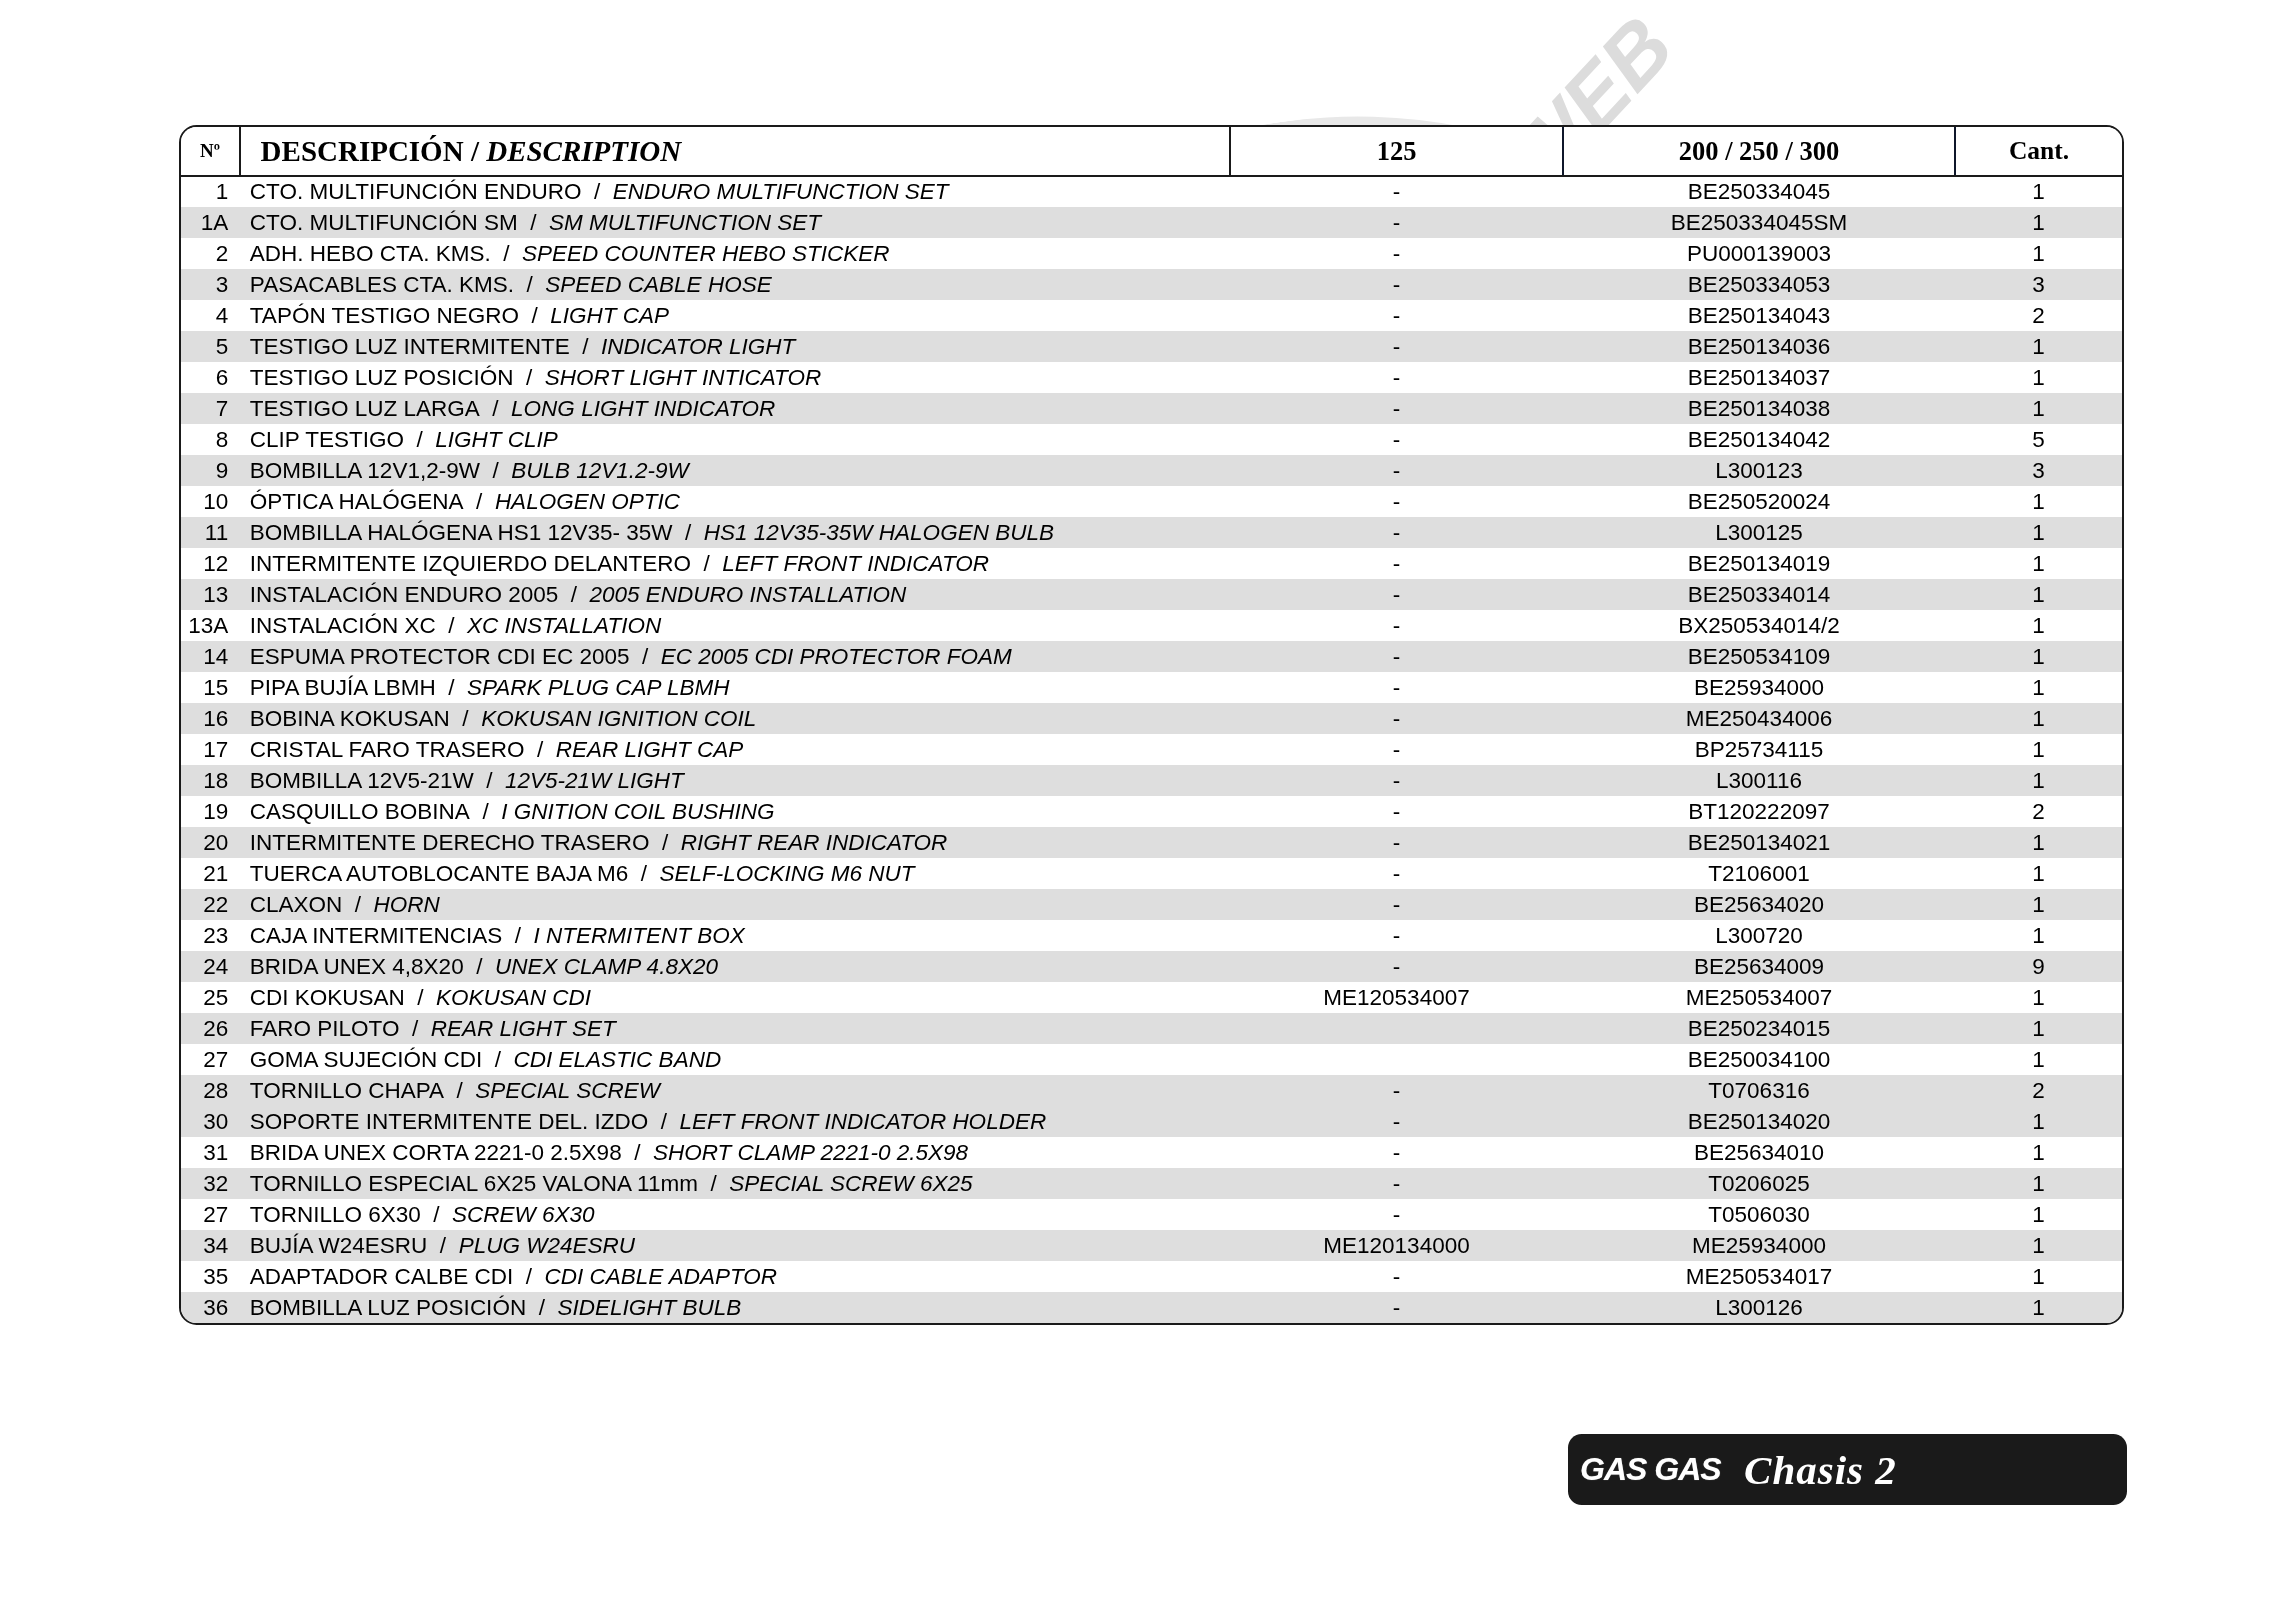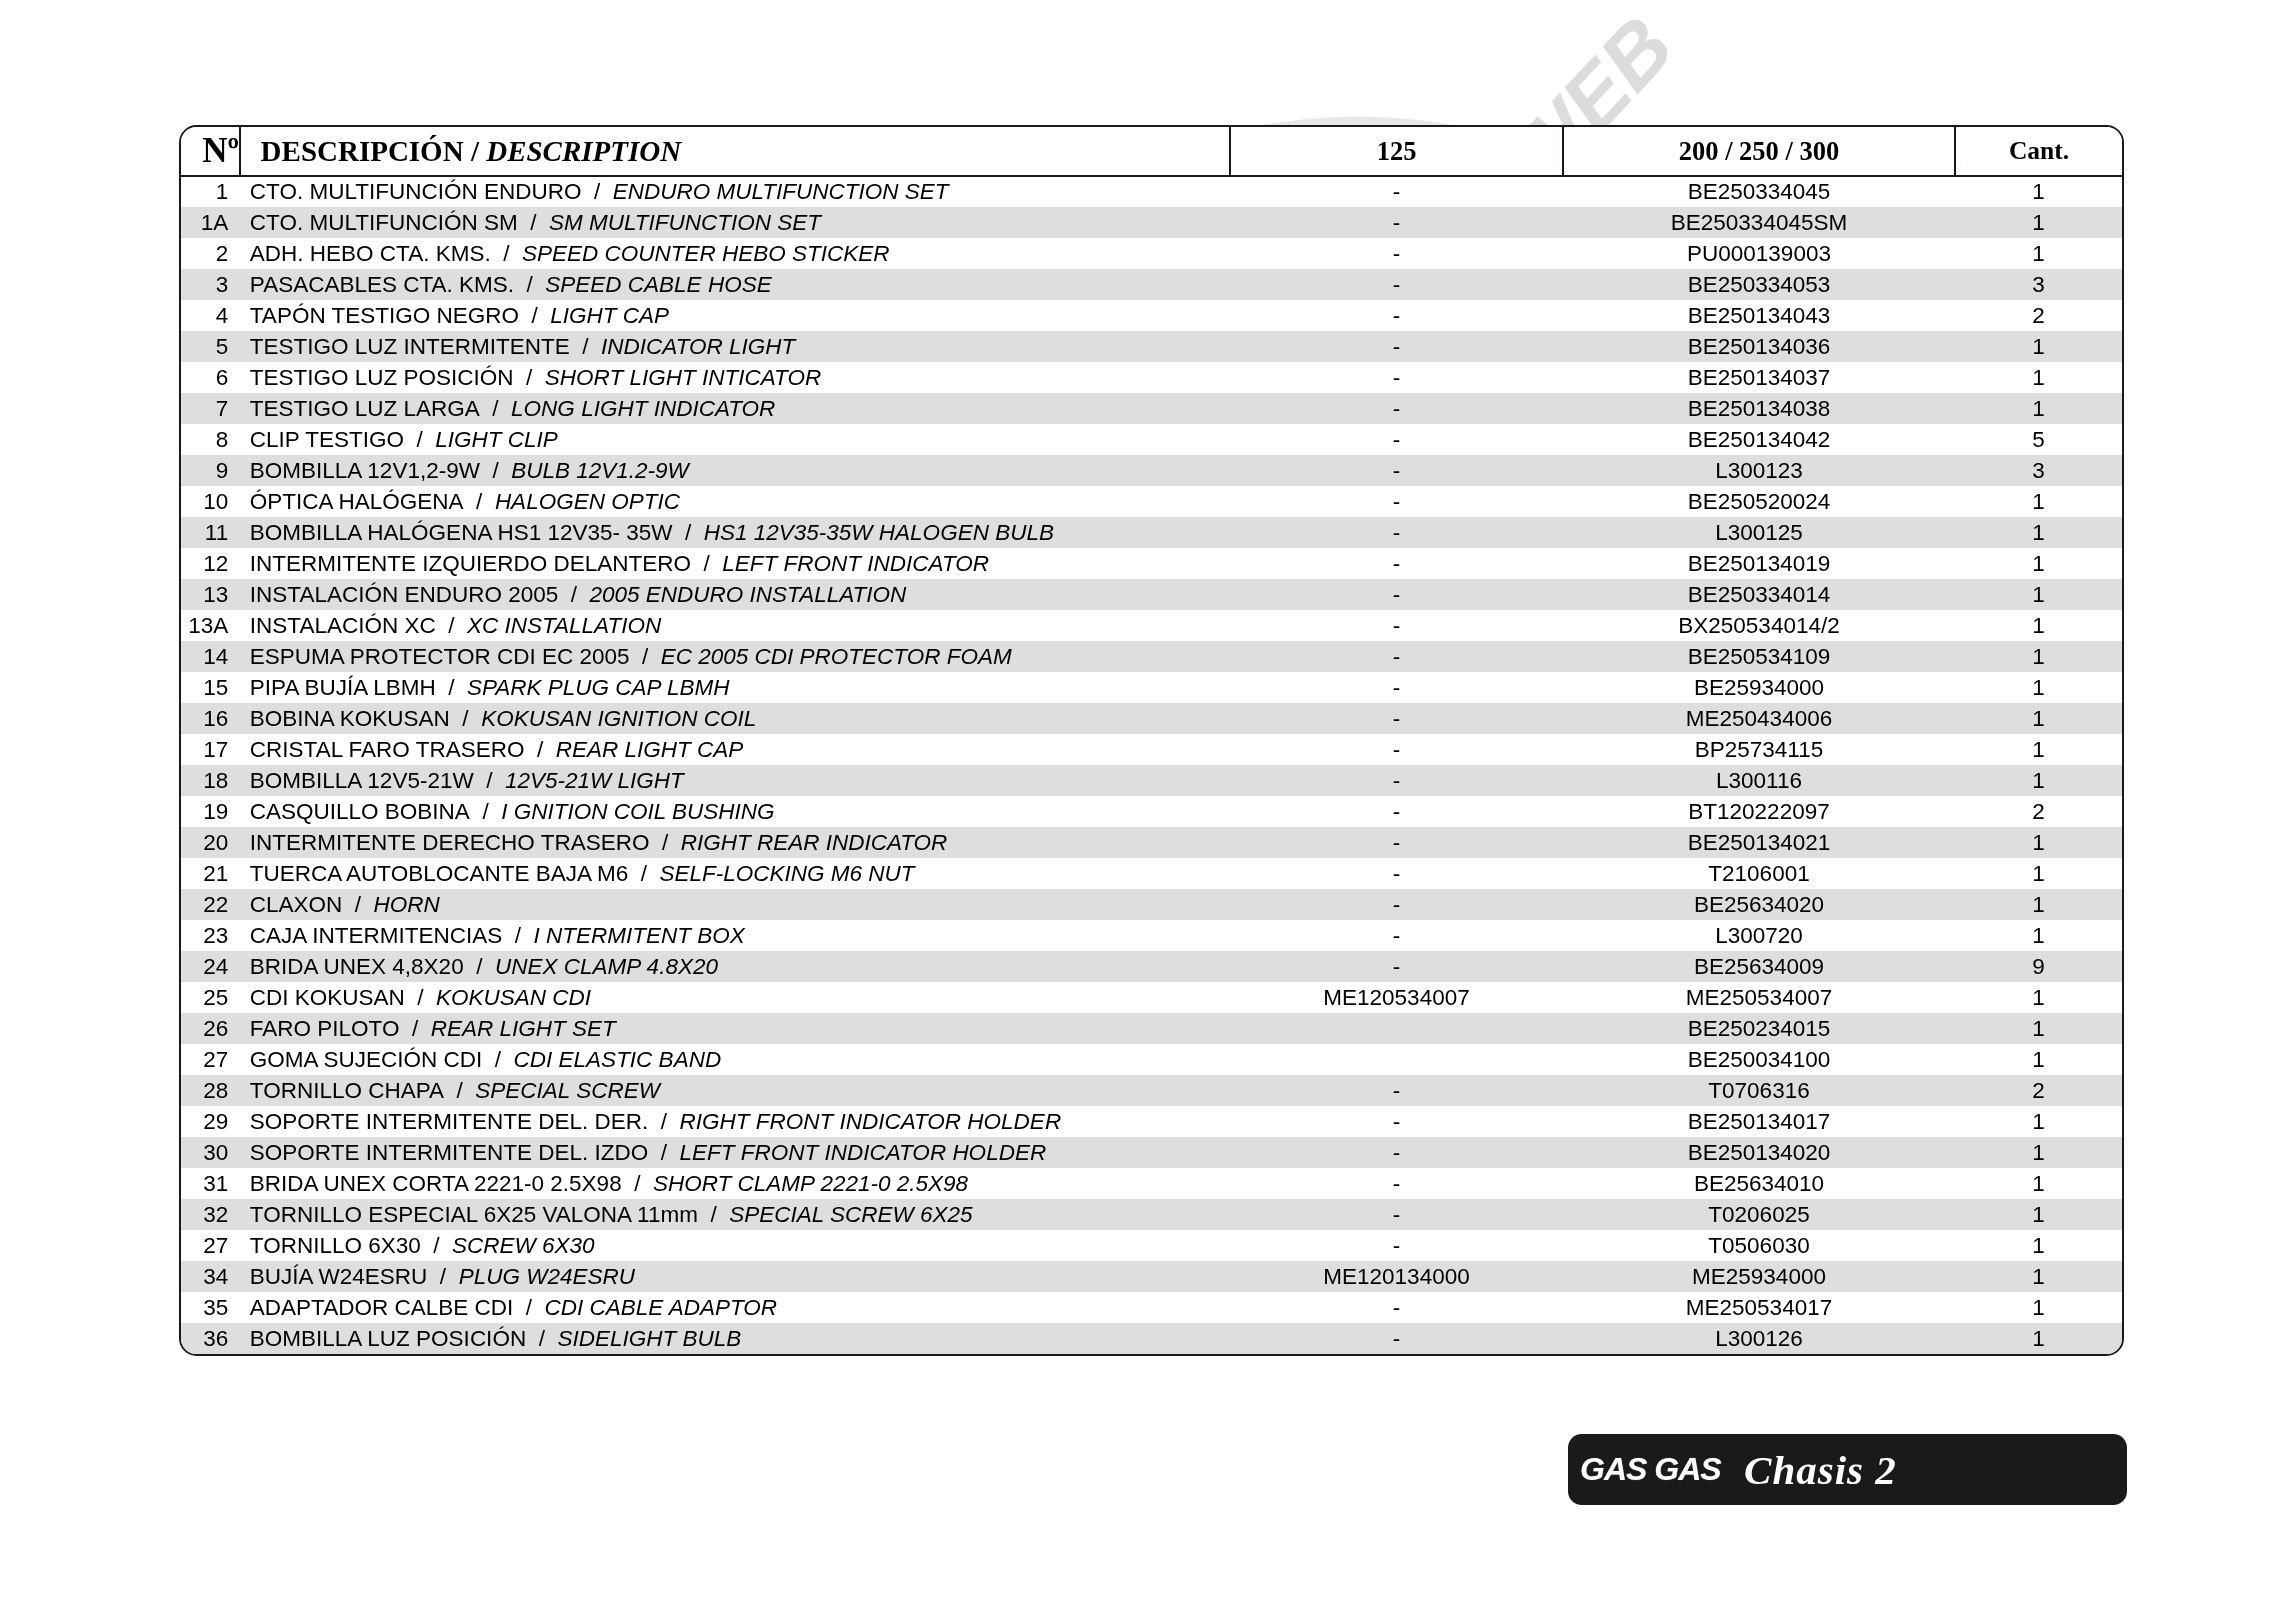--- a/index.html
+++ b/index.html
@@ -123,24 +123,24 @@
   thead tr {
     height: 49px;
   }
   thead th {
     background: #ffffff;
     border-bottom: 2.9px solid #1a1a1a;
     font-size: 24.5px;
     color: #000;
   }
   th.h-num {
-    text-align: right;
+    text-align: center;
     font-family: "Liberation Serif", serif;
     font-weight: bold;
-    font-size: 35px;
+    font-size: 19px;
     border-right: 2px solid #1a1a1a;
   }
   th.h-desc {
     text-align: left;
     padding-left: 19.6px !important;
     font-family: "Liberation Serif", serif;
     font-weight: bold;
     font-size: 29px;
     border-right: 2px solid #1a1a1a;
   }
@@ -469,27 +469,20 @@
             <td class="c-200">BE250034100</td>
             <td class="c-cant">1</td>
           </tr>
           <tr class="alt">
             <td class="c-num">28</td>
             <td class="c-desc"><span class="es">TORNILLO CHAPA</span><span class="sep">&nbsp; /&nbsp; </span><span class="en">SPECIAL SCREW</span></td>
             <td class="c-125">-</td>
             <td class="c-200">T0706316</td>
             <td class="c-cant">2</td>
           </tr>
-          <tr class="plain">
-            <td class="c-num">29</td>
-            <td class="c-desc"><span class="es">SOPORTE INTERMITENTE DEL. DER.</span><span class="sep">&nbsp; /&nbsp; </span><span class="en">RIGHT FRONT INDICATOR HOLDER</span></td>
-            <td class="c-125">-</td>
-            <td class="c-200">BE250134017</td>
-            <td class="c-cant">1</td>
-          </tr>
           <tr class="alt">
             <td class="c-num">30</td>
             <td class="c-desc"><span class="es">SOPORTE INTERMITENTE DEL. IZDO</span><span class="sep">&nbsp; /&nbsp; </span><span class="en">LEFT FRONT INDICATOR HOLDER</span></td>
             <td class="c-125">-</td>
             <td class="c-200">BE250134020</td>
             <td class="c-cant">1</td>
           </tr>
           <tr class="plain">
             <td class="c-num">31</td>
             <td class="c-desc"><span class="es">BRIDA UNEX CORTA 2221-0 2.5X98</span><span class="sep">&nbsp; /&nbsp; </span><span class="en">SHORT CLAMP 2221-0 2.5X98</span></td>

